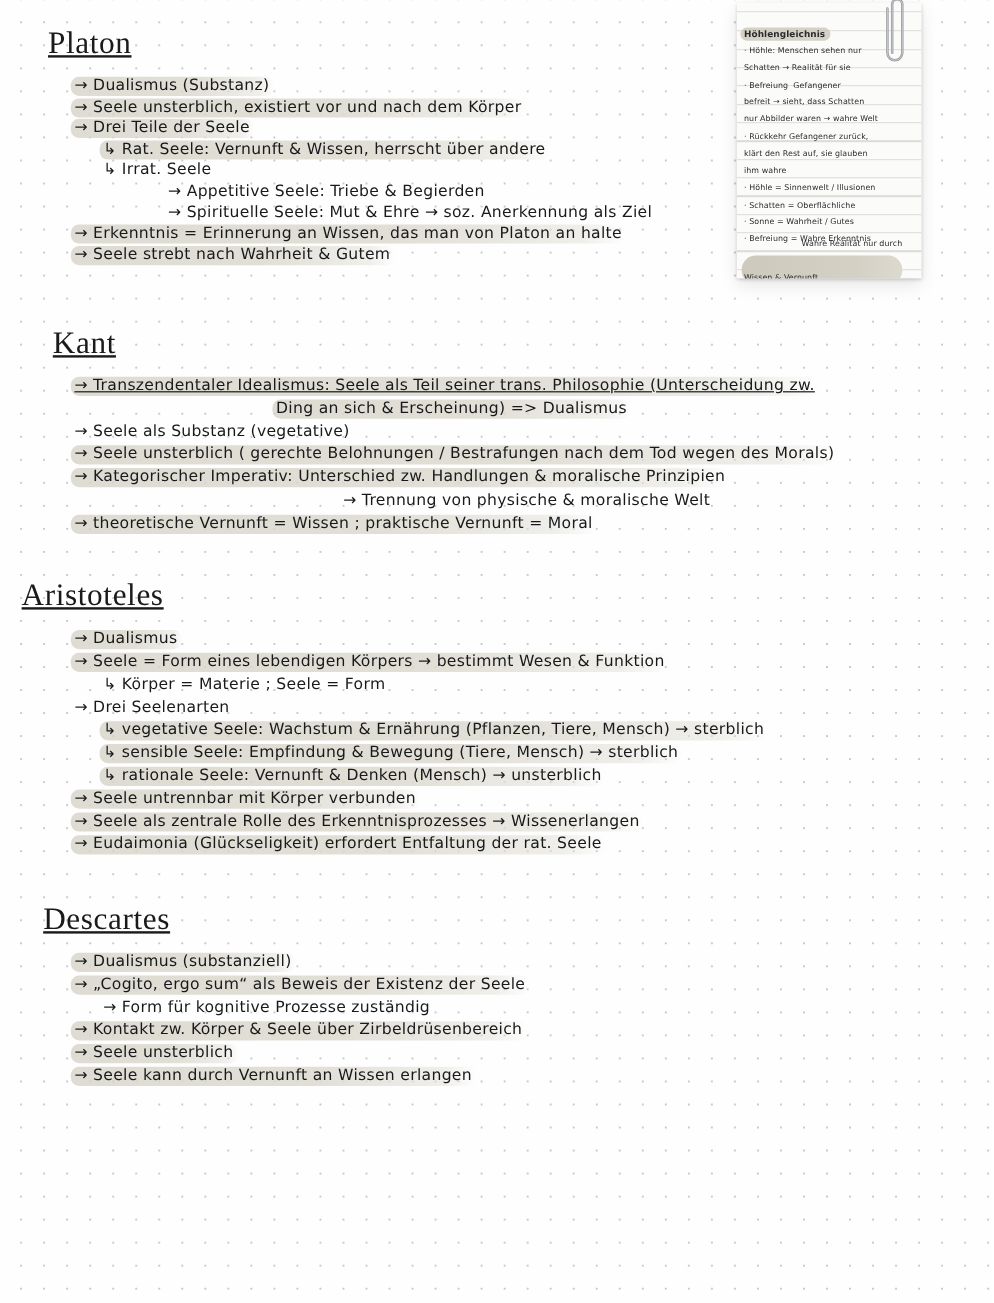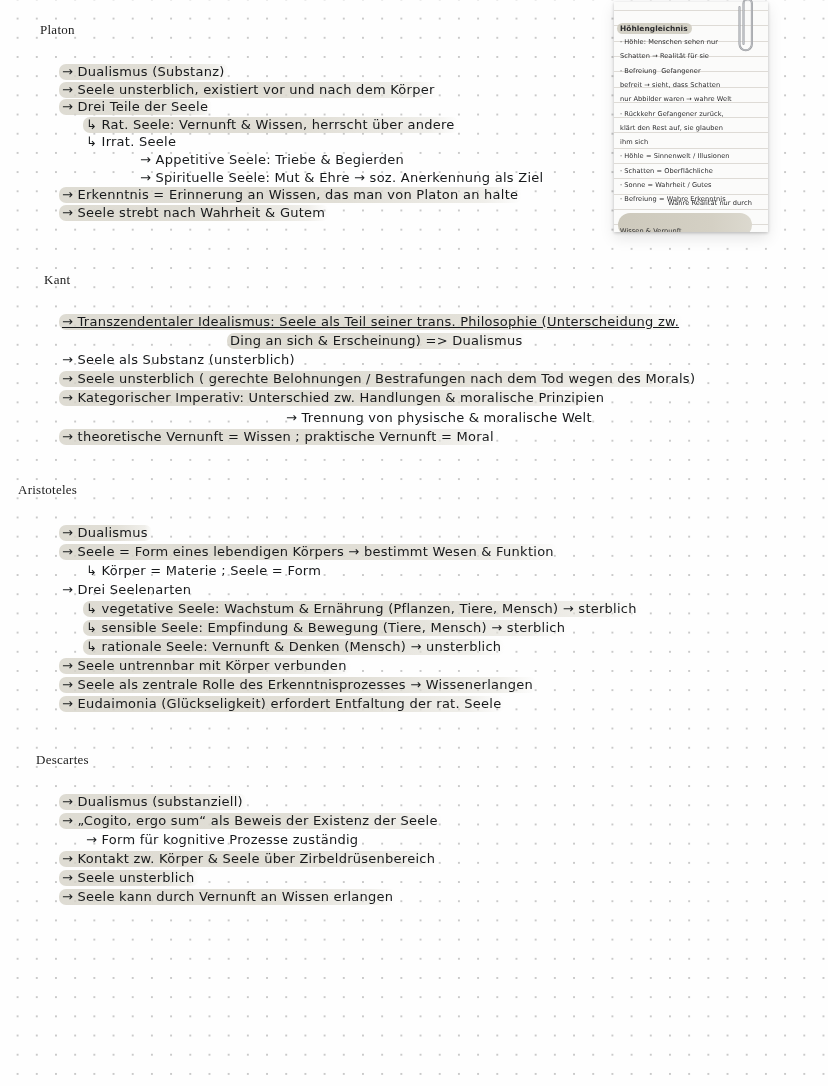--- a/index.html
+++ b/index.html
@@ -35,25 +35,26 @@
     line-height: 1;
   }
 
   
   .section {
     position: absolute;
   }
   .sec-title {
     display: inline-block;
     font-family: "Liberation Serif", serif;
-    font-size: 13px;
+    font-size: 26px;
     color: #1a1a1a;
     padding: 1px 14px 2px 4px;
     position: relative;
     white-space: pre;
+    text-decoration: underline;
   }
   .sec-title .hl {
     position: absolute;
     left: -2px;
     top: 3px;
     right: 0;
     bottom: 2px;
     background: linear-gradient(90deg, #d8d5cd 0%, #dedbd3 55%, #e8e6e0 88%, rgba(232,230,224,0) 100%);
     border-radius: 10px;
     z-index: -1;
@@ -138,21 +139,21 @@
         <div class="line hand" style="left: 86px; top: 135.4px;"><span class="txt">↳ Irrat. Seele</span></div>
         <div class="line hand" style="left: 140px; top: 153px;"><span class="txt">→ Appetitive Seele: Triebe &amp; Begierden</span></div>
         <div class="line hand" style="left: 140px; top: 170.6px;"><span class="txt">→ Spirituelle Seele: Mut &amp; Ehre → soz. Anerkennung als Ziel</span></div>
         <div class="line hand" style="left: 62px; top: 188.2px;"><span class="mark"></span><span class="txt">→ Erkenntnis = Erinnerung an Wissen, das man von Platon an halte</span></div>
         <div class="line hand" style="left: 62px; top: 205.8px;"><span class="mark"></span><span class="txt">→ Seele strebt nach Wahrheit &amp; Gutem</span></div>
       </div>
       <div class="section" style="left: 0px; top: 0px;">
         <div class="sec-title hand" style="position: absolute; left: 40px; top: 272px; font-family: &quot;Liberation Serif&quot;, serif;">Kant<span class="hl"></span></div>
         <div class="line hand" style="left: 62px; top: 315px; text-decoration: underline;"><span class="mark"></span><span class="txt">→ Transzendentaler Idealismus: Seele als Teil seiner trans. Philosophie (Unterscheidung zw.</span></div>
         <div class="line hand" style="left: 230px; top: 334.1px;"><span class="mark"></span><span class="txt">Ding an sich &amp; Erscheinung) =&gt; Dualismus</span></div>
-        <div class="line hand" style="left: 62px; top: 353.2px;"><span class="txt">→ Seele als Substanz (unsterblich)</span></div>
+        <div class="line hand" style="left: 62px; top: 353.2px;"><span class="txt">→ Seele als Substanz (vegetative)</span></div>
         <div class="line hand" style="left: 62px; top: 372.3px;"><span class="mark"></span><span class="txt">→ Seele unsterblich ( gerechte Belohnungen / Bestrafungen nach dem Tod wegen des Morals)</span></div>
         <div class="line hand" style="left: 62px; top: 391.4px;"><span class="mark"></span><span class="txt">→ Kategorischer Imperativ: Unterschied zw. Handlungen &amp; moralische Prinzipien</span></div>
         <div class="line hand" style="left: 286px; top: 410.5px;"><span class="txt">→ Trennung von physische &amp; moralische Welt</span></div>
         <div class="line hand" style="left: 62px; top: 429.6px;"><span class="mark"></span><span class="txt">→ theoretische Vernunft = Wissen ; praktische Vernunft = Moral</span></div>
       </div>
       <div class="section" style="left: 0px; top: 0px;">
         <div class="sec-title hand" style="position: absolute; left: 14px; top: 482px; font-family: &quot;Liberation Serif&quot;, serif;">Aristoteles<span class="hl"></span></div>
         <div class="line hand" style="left: 62px; top: 526px;"><span class="mark"></span><span class="txt">→ Dualismus</span></div>
         <div class="line hand" style="left: 62px; top: 545px;"><span class="mark"></span><span class="txt">→ Seele = Form eines lebendigen Körpers → bestimmt Wesen &amp; Funktion</span></div>
         <div class="line hand" style="left: 86px; top: 564px;"><span class="txt">↳ Körper = Materie ; Seele = Form</span></div>
@@ -179,21 +180,21 @@
     <div class="nlines"></div>
     <div id="note-host">
         <div class="nrow ntitle" style="top: 22px;">Höhlengleichnis<span class="nhl"></span></div>
         <div class="nrow" style="top: 36px;">· Höhle: Menschen sehen nur</div>
         <div class="nrow" style="top: 50.3px;">Schatten → Realität für sie</div>
         <div class="nrow" style="top: 64.6px;">· Befreiung  Gefangener</div>
         <div class="nrow" style="top: 78.9px;">befreit → sieht, dass Schatten</div>
         <div class="nrow" style="top: 93.2px;">nur Abbilder waren → wahre Welt</div>
         <div class="nrow" style="top: 107.5px;">· Rückkehr Gefangener zurück,</div>
         <div class="nrow" style="top: 121.8px;">klärt den Rest auf, sie glauben</div>
-        <div class="nrow" style="top: 136.1px;">ihm sich</div>
+        <div class="nrow" style="top: 136.1px;">ihm wahre</div>
         <div class="nrow" style="top: 150.4px;">· Höhle = Sinnenwelt / Illusionen</div>
         <div class="nrow" style="top: 164.7px;">· Schatten = Oberflächliche</div>
         <div class="nrow" style="top: 179px;">· Sonne = Wahrheit / Gutes</div>
         <div class="nrow" style="top: 193.3px;">· Befreiung = Wahre Erkenntnis</div>
         <div style="position: absolute; left: 4px; top: 210.6px; width: 134px; height: 24px; border-radius: 12px; background: linear-gradient(90deg, rgb(205, 201, 188) 0%, rgb(212, 208, 196) 70%, rgb(220, 217, 207) 100%); z-index: 2;"></div>
         <div class="nrow" style="top: 197px; margin-left: 48px;">Wahre Realität nur durch</div>
         <div class="nrow" style="top: 224.6px;">Wissen &amp; Vernunft</div>
       </div>
   </div>
 

